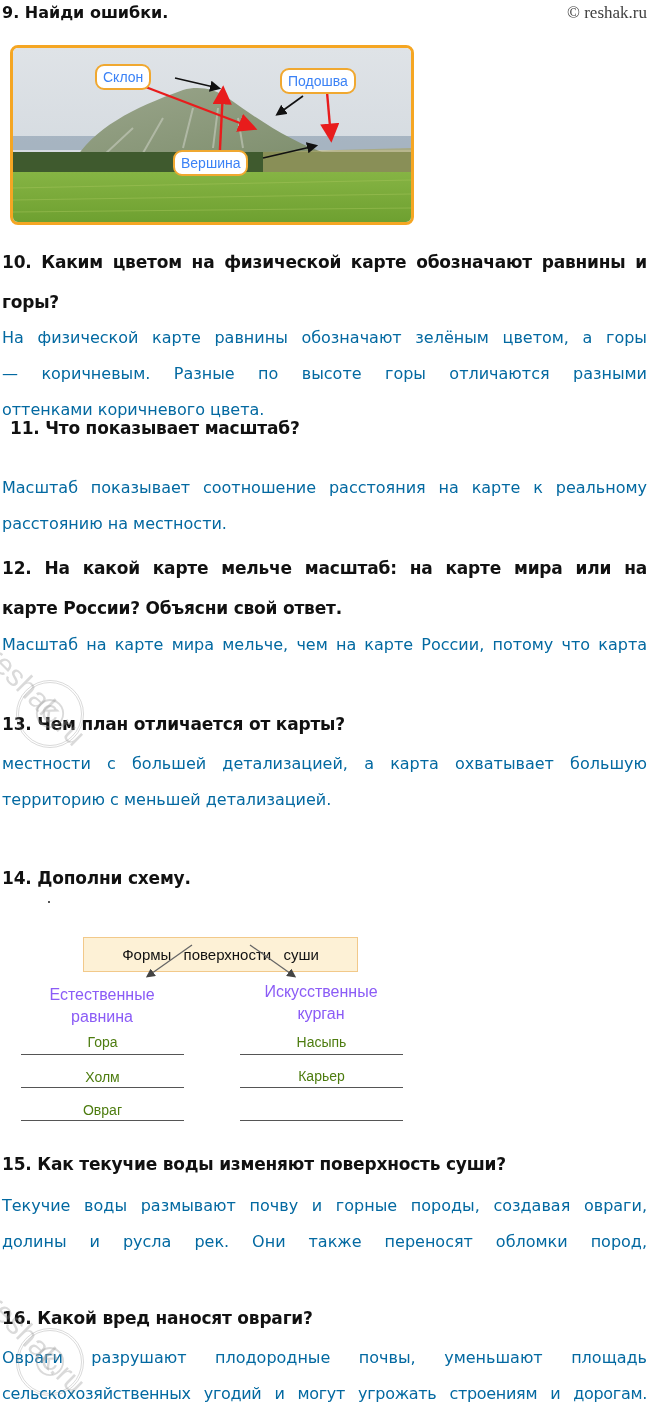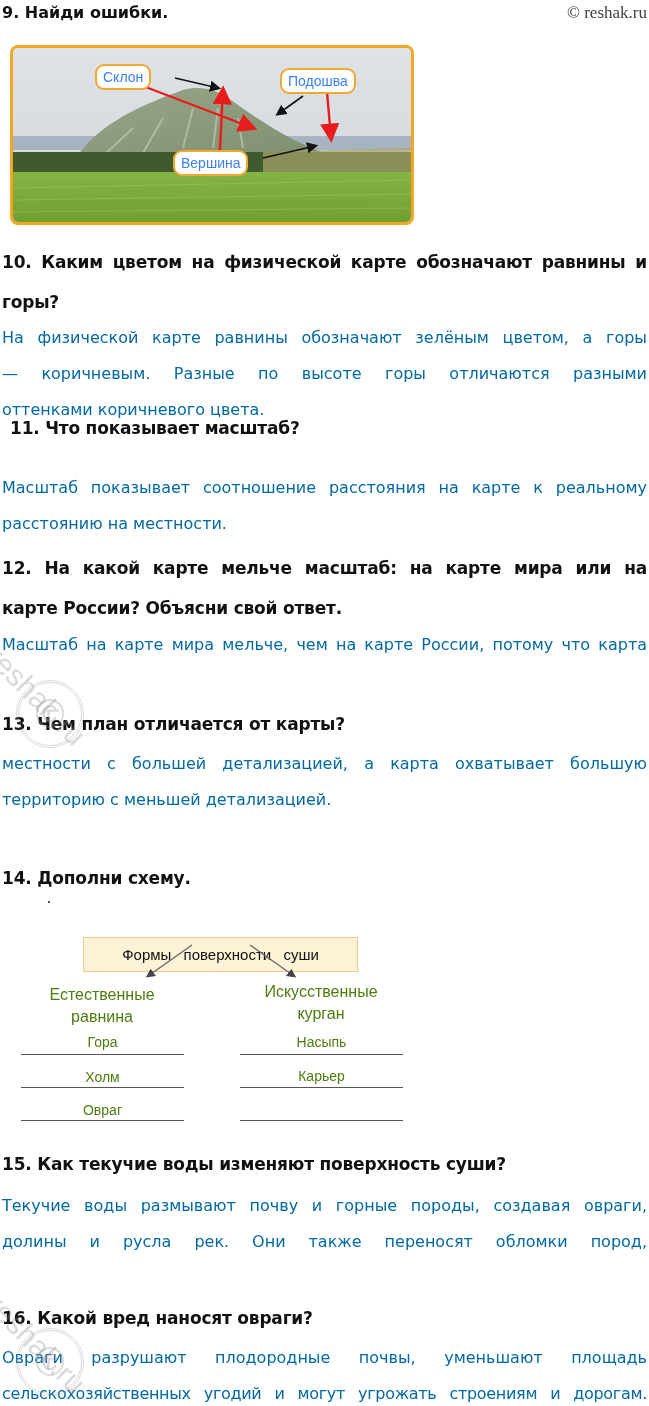--- a/index.html
+++ b/index.html
@@ -37,21 +37,21 @@
   }
   
   .scheme-box {
     position: absolute; left: 83px; top: 909px; width: 275px; height: 35px;
     background: #fdf1d6; border: 1.5px solid #f2c98a; box-sizing: border-box;
     font-family: "Liberation Sans", sans-serif; font-size: 15px;
     display: flex; align-items: center; justify-content: center; word-spacing: 8px; margin-top: 28px;
   }
   .scheme-head {
     position: absolute; font-family: "Liberation Sans", sans-serif; font-size: 16px;
-    text-align: center; line-height: 22px; color: #4d7c0f;
+    text-align: center; line-height: 22px; color: #8b5cf6;
   }
   .scheme-line {
     position: absolute; height: 0; border-top: 1.5px solid #555; width: 163px;
   }
   .scheme-item {
     position: absolute; width: 163px; text-align: center;
     font-family: "Liberation Sans", sans-serif; font-size: 14px; color: #4d7c0f;
   }
   .watermark {
     position: absolute; color: rgba(150,150,150,0.35); font-family: "Liberation Sans", sans-serif;

